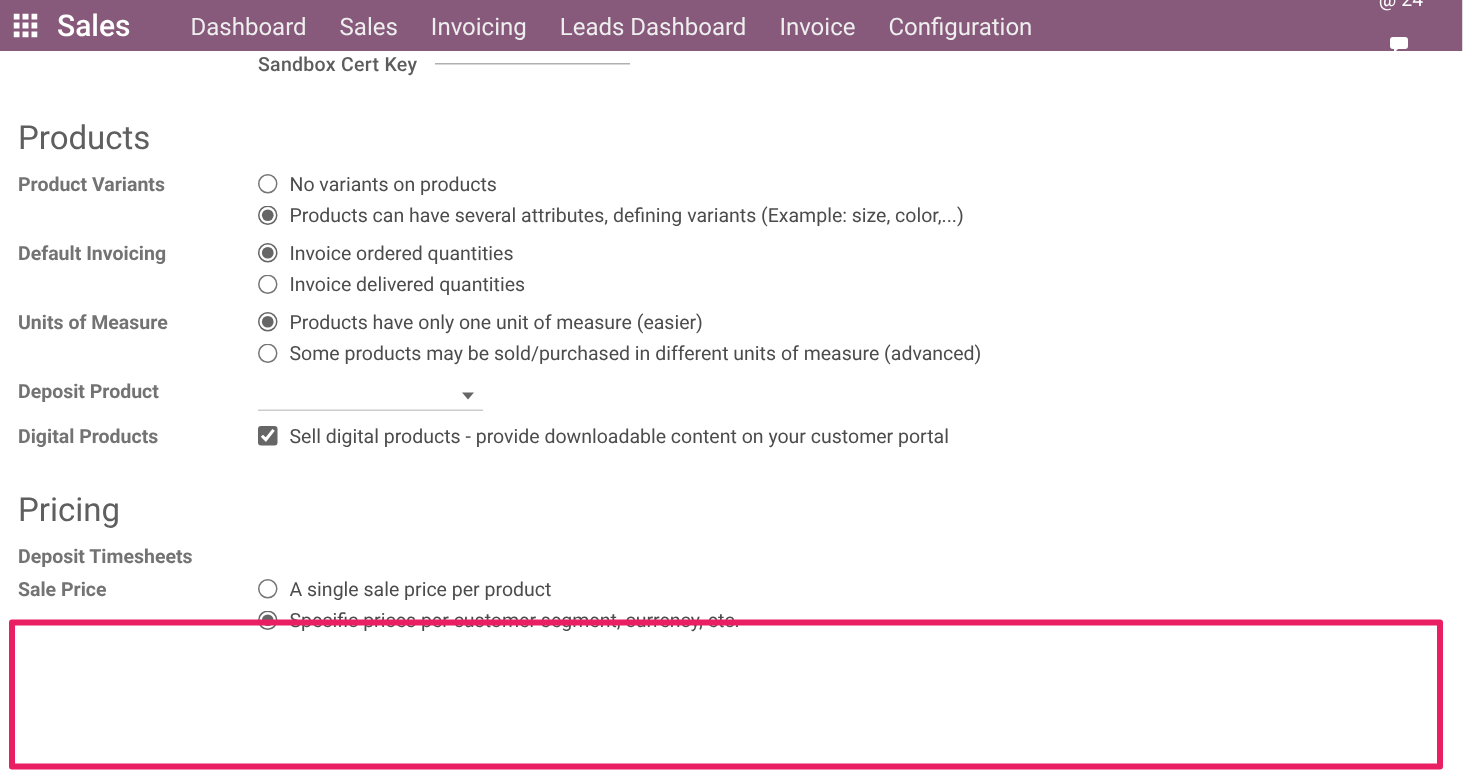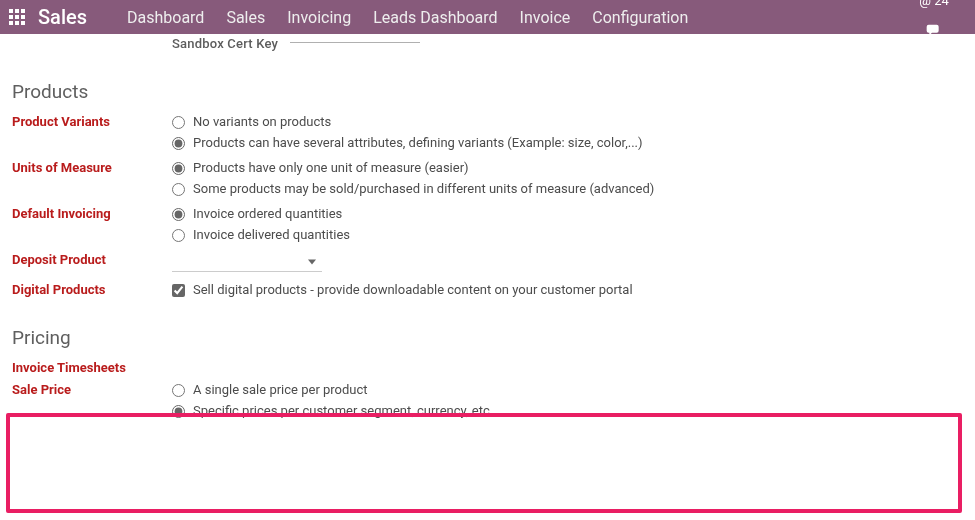--- a/index.html
+++ b/index.html
@@ -99,46 +99,46 @@
     letter-spacing: .2px;
   }
   .cut-line {
     border-bottom: 1px solid #b0b0b0;
     width: 130px;
     margin-left: 12px;
     margin-top: 6px;
   }
 
   h2.section {
-    font-size: 19px;
+    font-size: 22px;
     font-weight: 400;
     color: #5f5f5f;
     margin: 26px 0 8px 0;
   }
 
   .row {
     display: flex;
     align-items: flex-start;
     margin-bottom: 4px;
   }
   .label {
     width: 160px;
     font-weight: 700;
-    color: #b91c1c;
+    color: #737373;
     font-size: 13px;
     padding-top: 3px;
     padding-right: 12px;
     flex-shrink: 0;
   }
   .opts {
     flex: 1;
   }
   .opt {
     display: flex;
-    align-items: flex-end;
+    align-items: flex-start;
     gap: 8px;
     padding: 3px 0;
     color: #4c4c4c;
   }
   .opt input[type="radio"], .opt input[type="checkbox"] {
     margin: 0;
     cursor: pointer;
     accent-color: #666;
   }
   .opt label { cursor: default; }
@@ -238,43 +238,43 @@
         <label>No variants on products</label>
       </div>
       <div class="opt">
         <input type="radio" name="variants" checked="" style="">
         <label>Products can have several attributes, defining variants (Example: size, color,...)</label>
       </div>
     </div>
   </div>
 
   <div class="row">
+    <div class="label">Default Invoicing</div>
+    <div class="opts">
+      <div class="opt">
+        <input type="radio" name="inv" checked="" style="">
+        <label>Invoice ordered quantities</label>
+      </div>
+      <div class="opt">
+        <input type="radio" name="inv" style="">
+        <label>Invoice delivered quantities</label>
+      </div>
+    </div>
+  </div>
+
+  <div class="row">
     <div class="label">Units of Measure</div>
     <div class="opts">
       <div class="opt">
         <input type="radio" name="uom" checked="" style="">
         <label>Products have only one unit of measure (easier)</label>
       </div>
       <div class="opt">
         <input type="radio" name="uom" style="">
         <label>Some products may be sold/purchased in different units of measure (advanced)</label>
-      </div>
-    </div>
-  </div>
-
-  <div class="row">
-    <div class="label">Default Invoicing</div>
-    <div class="opts">
-      <div class="opt">
-        <input type="radio" name="inv" checked="" style="">
-        <label>Invoice ordered quantities</label>
-      </div>
-      <div class="opt">
-        <input type="radio" name="inv" style="">
-        <label>Invoice delivered quantities</label>
       </div>
     </div>
   </div>
 
   <div class="row">
     <div class="label">Deposit Product</div>
     <div class="opts">
       <div class="opt">
         <span class="select-like">
           <svg width="8" height="6" viewBox="0 0 10 6" fill="#666">
@@ -291,21 +291,21 @@
       <div class="opt">
         <input type="checkbox" checked="" style="">
         <label>Sell digital products - provide downloadable content on your customer portal</label>
       </div>
     </div>
   </div>
 
   <h2 class="section">Pricing</h2>
 
   <div class="row">
-    <div class="label">Invoice Timesheets</div>
+    <div class="label">Deposit Timesheets</div>
     <div class="opts">
     </div>
   </div>
 
   <div class="row">
     <div class="label">Sale Price</div>
     <div class="opts">
       <div class="opt">
         <input type="radio" name="sp" style="">
         <label>A single sale price per product</label>

